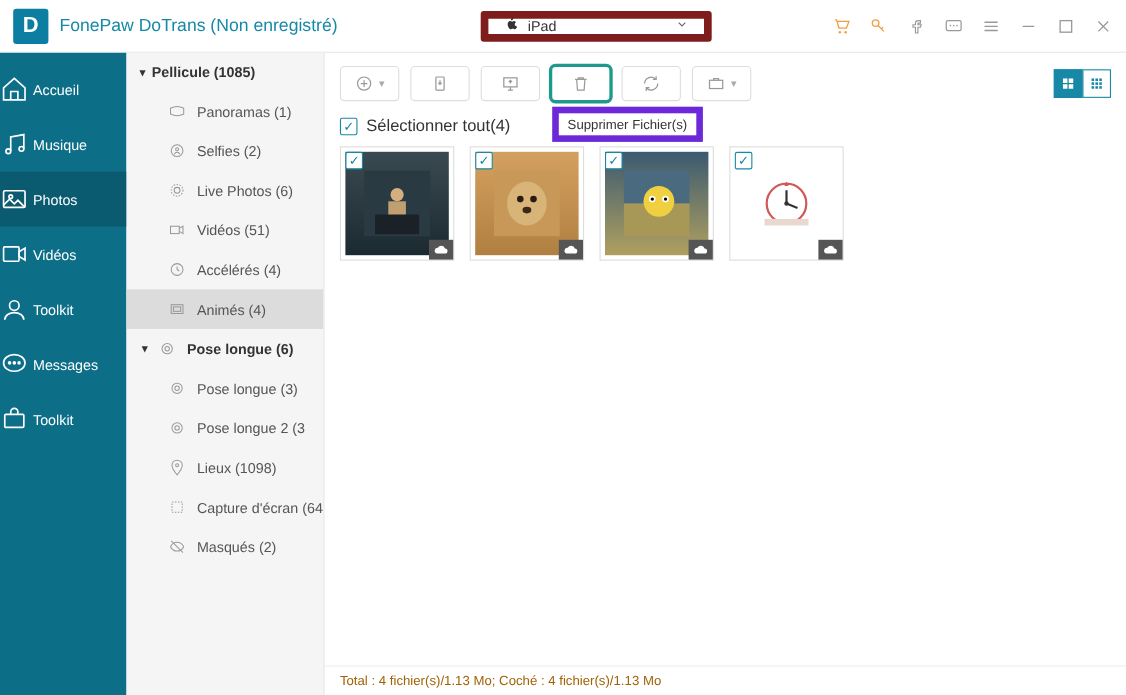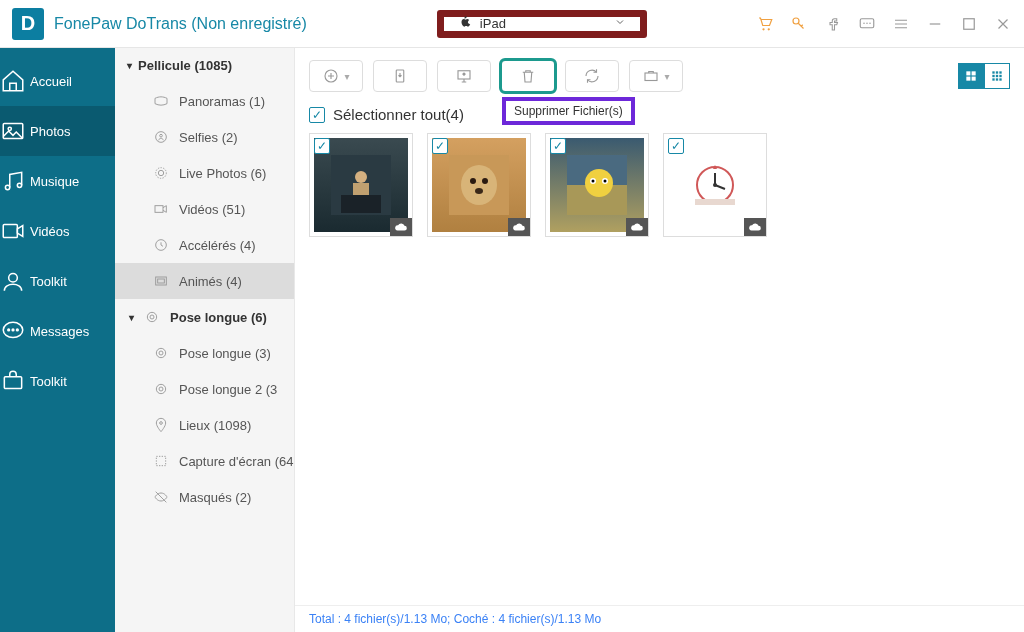--- a/index.html
+++ b/index.html
@@ -25,38 +25,38 @@
 .album-item.active { background: #dcdcdc; }
 .album-item.subhead { font-weight: 600; color: #333; padding-left: 14px; }
 .album-item.sub { padding-left: 38px; }
 .album-item svg { width: 16px; height: 16px; stroke: #999; fill: none; stroke-width: 1.4; flex-shrink: 0; }
 .content { flex: 1; display: flex; flex-direction: column; position: relative; }
 .toolbar { display: flex; align-items: center; padding: 12px 14px 8px; gap: 10px; }
 .tb-btn { height: 32px; min-width: 54px; border: 1px solid #ddd; border-radius: 4px; background: #fff; display: flex; align-items: center; justify-content: center; cursor: pointer; color: #888; position: relative; gap: 4px; }
 .tb-btn svg { width: 18px; height: 18px; stroke: #999; fill: none; stroke-width: 1.5; }
 .tb-btn.highlight { outline: 3px solid #1c9a8e; outline-offset: -1px; }
 .tb-chev { font-size: 10px; color: #aaa; }
-.tooltip { position: absolute; top: 36px; left: 0; background: #fff; border: 4px solid #6d28d9; padding: 3px 8px; font-size: 12px; white-space: nowrap; color: #333; z-index: 10; }
+.tooltip { position: absolute; top: 36px; left: 0; background: #fff; border: 6px solid #6d28d9; padding: 3px 8px; font-size: 12px; white-space: nowrap; color: #333; z-index: 10; }
 .view-toggle { margin-left: auto; display: flex; }
 .view-toggle .vt { width: 26px; height: 26px; border: 1px solid #1788a6; display: flex; align-items: center; justify-content: center; cursor: pointer; }
 .view-toggle .vt.active { background: #1788a6; }
 .view-toggle .vt svg { width: 14px; height: 14px; }
 .select-all-row { display: flex; align-items: center; padding: 6px 14px 10px; gap: 8px; font-size: 15px; color: #333; }
 .chk { width: 16px; height: 16px; border: 1.5px solid #1788a6; border-radius: 2px; display: inline-flex; align-items: center; justify-content: center; color: #1788a6; font-size: 12px; cursor: pointer; }
 .grid { display: flex; gap: 14px; padding: 0 14px; flex-wrap: wrap; }
 .thumb { width: 104px; height: 104px; border: 1px solid #ddd; position: relative; cursor: pointer; display: flex; align-items: center; justify-content: center; background: #fff; }
 .thumb .chk { position: absolute; top: 4px; left: 4px; background: #fff; }
 .thumb .cloud { position: absolute; bottom: 0; right: 0; width: 22px; height: 18px; background: #555; display: flex; align-items: center; justify-content: center; }
 .thumb .cloud svg { width: 14px; height: 10px; fill: #fff; }
 .thumb-img { width: 94px; height: 94px; background: #333; display: flex; align-items: center; justify-content: center; overflow: hidden; }
 .thumb-img.t1 { background: linear-gradient(#3a4a50, #1a2a30); }
 .thumb-img.t2 { background: linear-gradient(#d4a060, #b08040); }
 .thumb-img.t3 { background: linear-gradient(#3a5a70, #b0a060); }
 .thumb-img.t4 { background: #fff; }
-.statusbar { margin-top: auto; padding: 6px 14px; font-size: 12px; color: #3b82f6; border-top: 1px solid #eee; }
+.statusbar { margin-top: auto; padding: 6px 14px; font-size: 12px; color: #a16207; border-top: 1px solid #eee; }
 </style>
 </head>
 <body>
 
 <div class="titlebar">
   <div class="logo-box">D</div>
   <div class="app-title">FonePaw DoTrans (Non enregistré)</div>
   <div class="device-selector">
     <span class="apple">
       <svg width="14" height="14" viewBox="0 0 24 24">
@@ -123,35 +123,35 @@
 <div class="main">
 
   <div class="sidebar-primary">
     <div class="nav-item">
       <svg viewBox="0 0 24 24">
           <path d="M3 11l9-8 9 8v10H3z"></path>
           <path d="M9 21v-7h6v7"></path>
         </svg>
       <span>Accueil</span>
     </div>
+    <div class="nav-item">
+      <svg viewBox="0 0 24 24">
+          <path d="M9 18V6l11-2v12"></path>
+          <circle cx="7" cy="18" r="2"></circle>
+          <circle cx="18" cy="16" r="2"></circle>
+        </svg>
+      <span>Musique</span>
+    </div>
     <div class="nav-item active">
       <svg viewBox="0 0 24 24">
           <rect x="3" y="5" width="18" height="14" rx="1"></rect>
           <circle cx="9" cy="10" r="1.5"></circle>
           <path d="M3 17l5-5 4 4 3-3 6 6"></path>
         </svg>
       <span>Photos</span>
-    </div>
-    <div class="nav-item">
-      <svg viewBox="0 0 24 24">
-          <path d="M9 18V6l11-2v12"></path>
-          <circle cx="7" cy="18" r="2"></circle>
-          <circle cx="18" cy="16" r="2"></circle>
-        </svg>
-      <span>Musique</span>
     </div>
     <div class="nav-item">
       <svg viewBox="0 0 24 24">
           <rect x="3" y="6" width="13" height="12" rx="1"></rect>
           <path d="M16 10l5-3v10l-5-3z"></path>
         </svg>
       <span>Vidéos</span>
     </div>
     <div class="nav-item">
       <svg viewBox="0 0 24 24">

